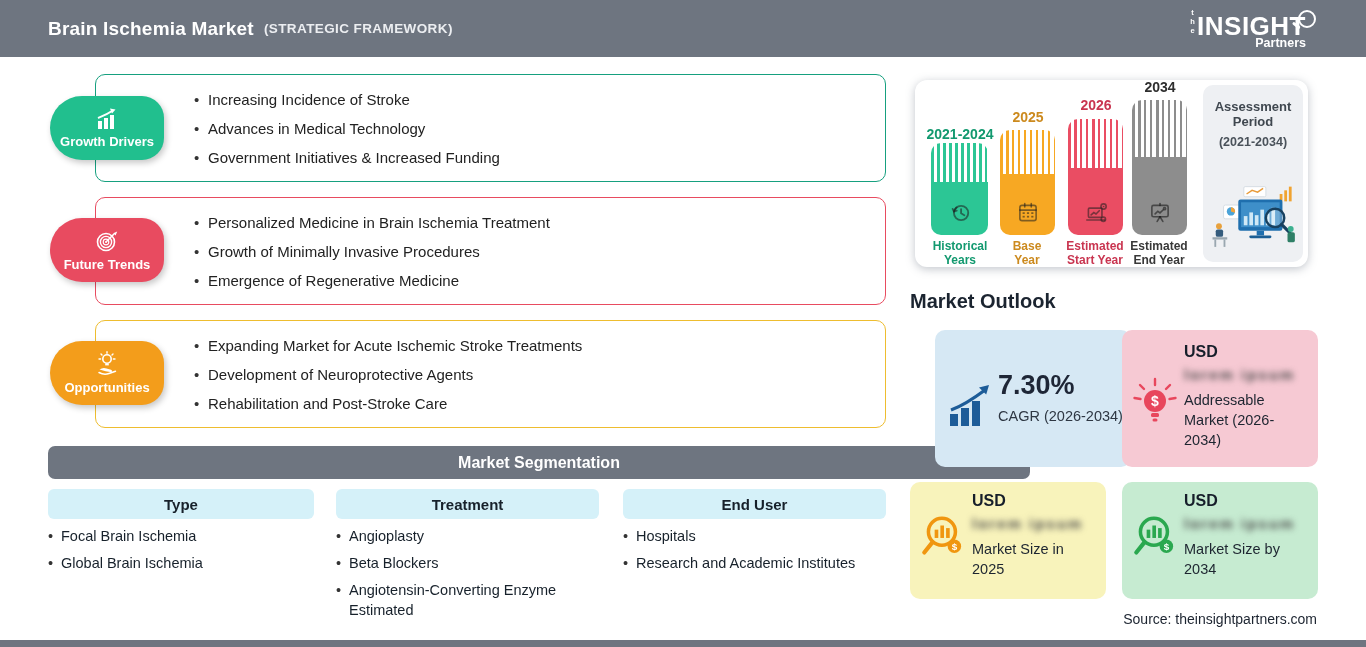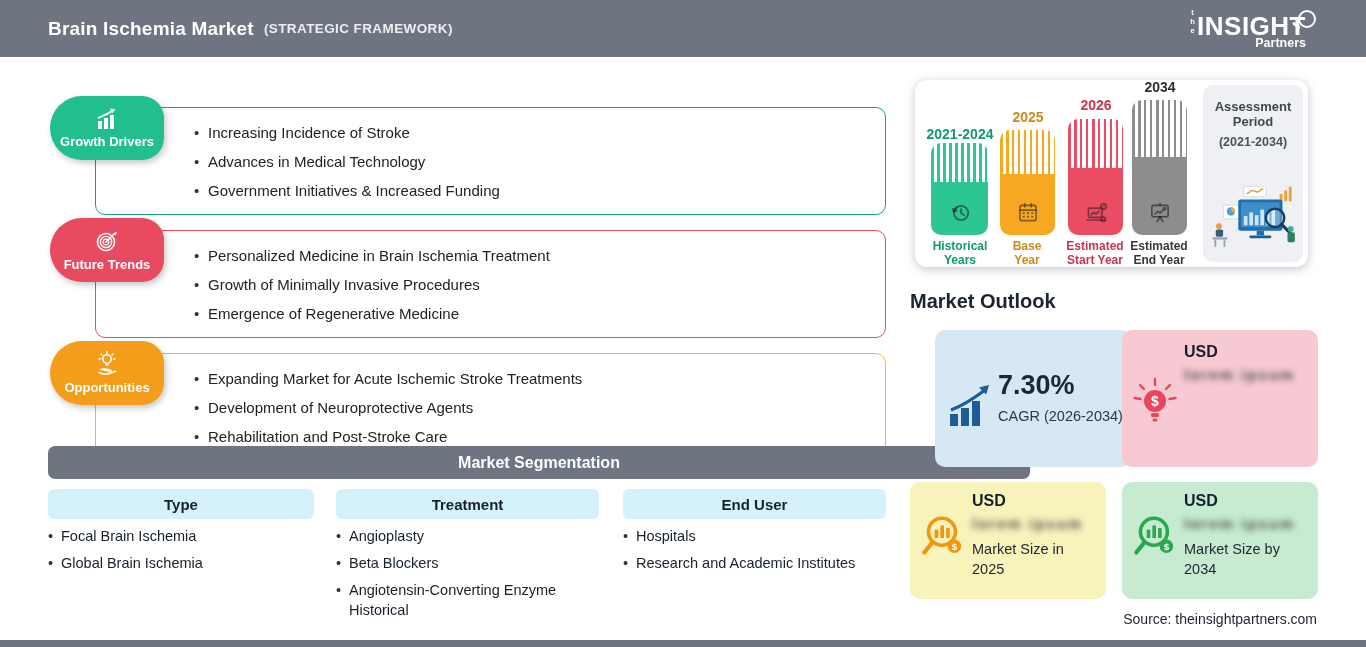--- a/index.html
+++ b/index.html
@@ -17,21 +17,21 @@
   .logo-the{writing-mode:vertical-lr;text-orientation:upright;font-size:7.5px;font-weight:bold;line-height:8px;margin:0 1px 3px 0;}
   .logo-insight{font-size:26px;font-weight:bold;line-height:23px;letter-spacing:.5px;}
   .lens{position:absolute;top:2px;right:6px;width:14px;height:14px;border:2.5px solid #fff;border-radius:50%;background:transparent;}
   .lens::after{content:"";position:absolute;width:9px;height:2.5px;background:#fff;left:-8px;bottom:-1px;transform:rotate(38deg);border-radius:2px;}
   .logo-partners{font-size:12.5px;font-weight:bold;margin-top:-2px;}
 
   .bottom-bar{position:absolute;left:0;right:0;bottom:0;height:7px;background:#6e7580;}
 
   
   .info-box{position:absolute;left:95px;width:791px;height:108px;border-radius:10px;box-sizing:border-box;
-            display:flex;flex-direction:column;justify-content:center;gap:12px;padding-left:98px;background:#fff;margin-top:33px;}
+            display:flex;flex-direction:column;justify-content:center;gap:12px;padding-left:98px;background:#fff;}
   .box-gd{top:74px;border:1.5px solid #16a07f;}
   .box-ft{top:197px;border:1.5px solid #e84b60;}
   .box-op{top:320px;border:1.5px solid #eebd2f;}
   .info-item{font-size:15px;color:#222;position:relative;padding-left:14px;line-height:17px;}
   .info-item::before{content:"\2022";position:absolute;left:0;top:0;color:#333;}
 
   .badge{position:absolute;left:50px;width:114px;height:64px;border-radius:32px 22px 22px 32px;
          display:flex;flex-direction:column;align-items:center;justify-content:center;gap:3px;color:#fff;
          box-shadow:2px 3px 6px rgba(0,0,0,.22);z-index:2;}
   .badge-gd{top:96px;background:#21bf8e;}
@@ -191,21 +191,21 @@
   <div class="seg-head sh-treatment">Treatment</div>
   <div class="seg-head sh-enduser">End User</div>
 
   <div class="seg-list sl-type">
     <div class="seg-item">Focal Brain Ischemia</div>
     <div class="seg-item">Global Brain Ischemia</div>
   </div>
   <div class="seg-list sl-treatment">
     <div class="seg-item">Angioplasty</div>
     <div class="seg-item">Beta Blockers</div>
-    <div class="seg-item">Angiotensin-Converting Enzyme Historical</div>
+    <div class="seg-item">Angiotensin-Converting Enzyme Estimated</div>
   </div>
   <div class="seg-list sl-enduser">
     <div class="seg-item">Hospitals</div>
     <div class="seg-item">Research and Academic Institutes</div>
   </div>
 
   <div class="timeline-card">
     <div class="tl-year tl-y1">2021-2024</div>
     <div class="tl-year tl-y2">2025</div>
     <div class="tl-year tl-y3">2026</div>
@@ -350,20 +350,21 @@
         </g>
         <circle cx="25" cy="25" r="11" fill="#e8465c"></circle>
         <rect x="21" y="37" width="8" height="4" rx="1.5" fill="#e8465c"></rect>
         <rect x="22.5" y="42.5" width="5" height="3" rx="1.5" fill="#e8465c"></rect>
         <text x="25" y="30" font-size="14" fill="#fff" text-anchor="middle" font-weight="bold" font-family="Liberation Sans, sans-serif">$</text>
       </svg>
     </span>
     <div class="usd-col">
       <span class="usd-cur">USD</span>
       <span class="usd-blur">lorem ipsum</span>
+      <span class="usd-label">Addressable Market (2026-2034)</span>
     </div>
   </div>
 
   <div class="card card-2025">
     <span class="usd-icon">
       <svg width="52" height="54" viewBox="0 0 48 52">
         <circle cx="22" cy="19" r="13" fill="none" stroke="#f0960f" stroke-width="3.4"></circle>
         <rect x="15" y="17" width="3.5" height="8" fill="#f0960f"></rect>
         <rect x="20.5" y="13" width="3.5" height="12" fill="#f0960f"></rect>
         <rect x="26" y="15.5" width="3.5" height="9.5" fill="#f0960f"></rect>

